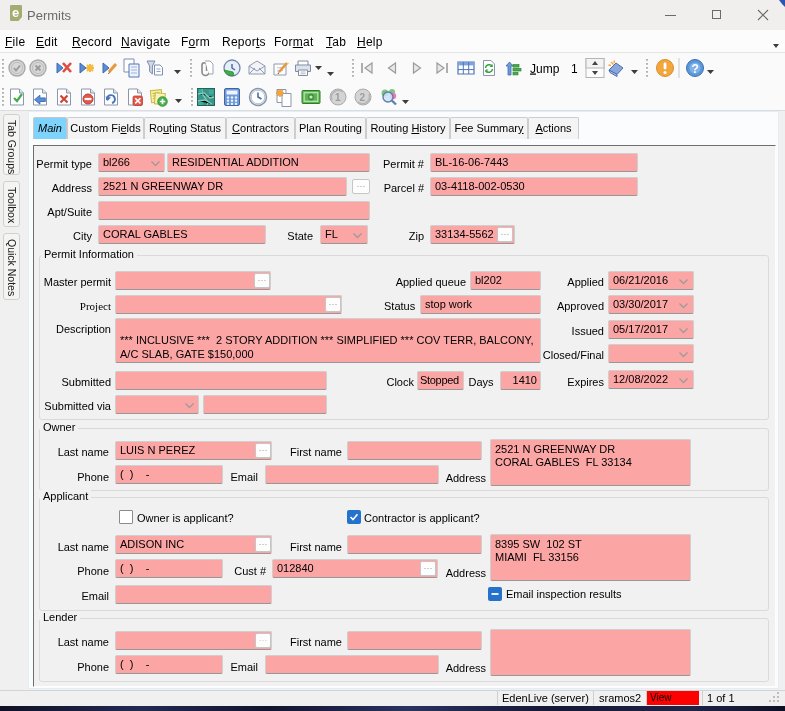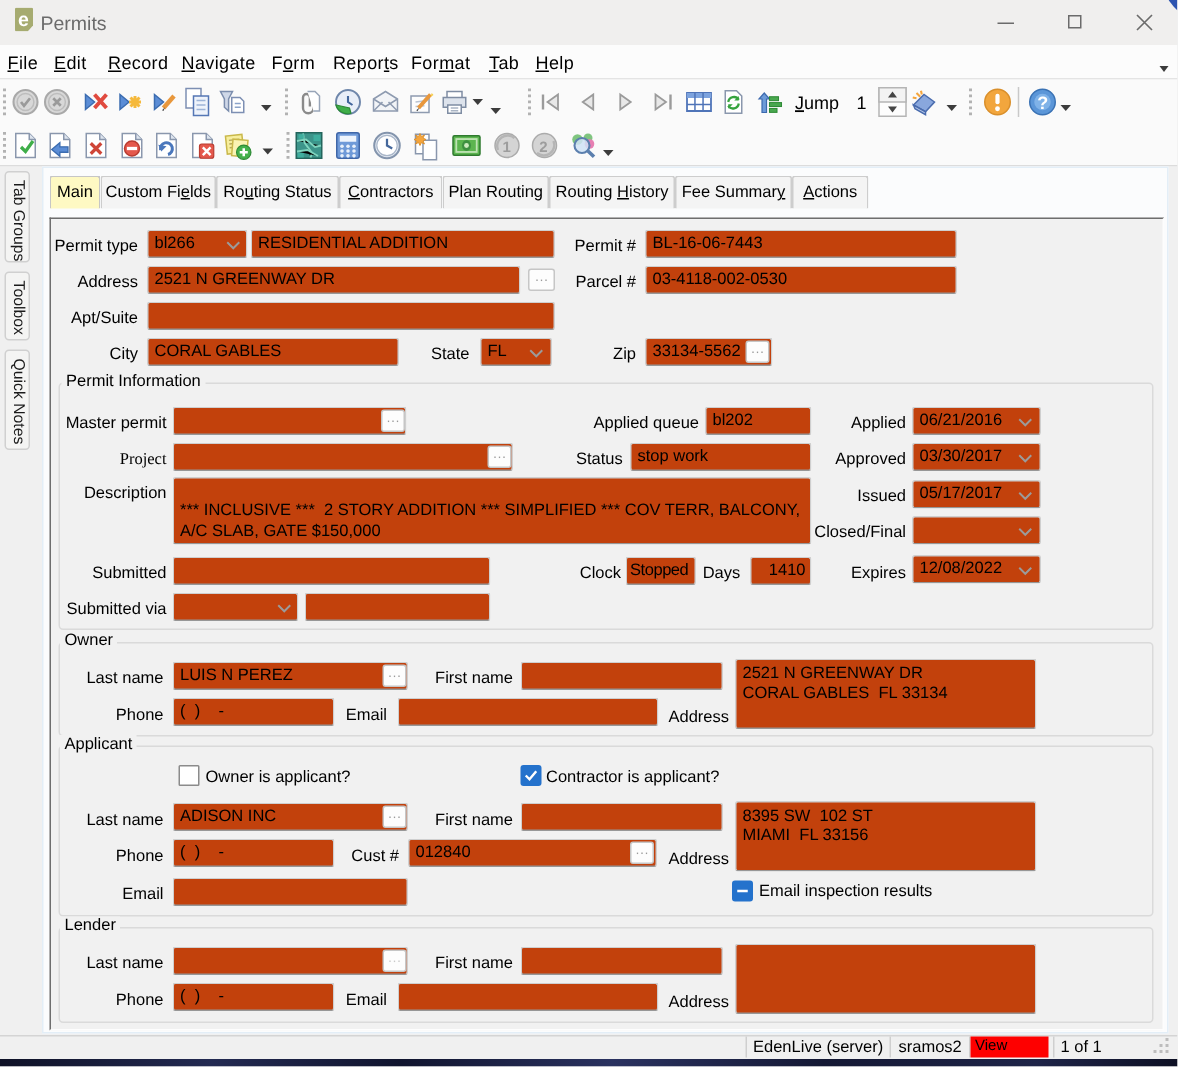--- a/index.html
+++ b/index.html
@@ -1,20 +1,20 @@
 <!DOCTYPE html>
 <html><head>
 <meta charset="utf-8">
 <style>
 * { margin:0; padding:0; box-sizing:border-box; }
 html,body { width:785px; height:711px; overflow:hidden; }
 body { position:relative; font-family:"Liberation Sans",sans-serif; font-size:11px; background:#f0f0f0; }
 .abs { position:absolute; }
 .lbl { position:absolute; font-size:11px; color:#000; text-align:right; white-space:nowrap; height:14px; line-height:14px; }
-.fld { position:absolute; background:#c2410c; border:1px solid #cfcfcf; border-bottom-color:#979797; border-radius:2px; height:19px; line-height:16px; font-size:11px; padding-left:4px; white-space:nowrap; overflow:hidden; color:#000; }
+.fld { position:absolute; background:#fca5a5; border:1px solid #cfcfcf; border-bottom-color:#979797; border-radius:2px; height:19px; line-height:16px; font-size:11px; padding-left:4px; white-space:nowrap; overflow:hidden; color:#000; }
 .grp { position:absolute; border:1px solid #dadada; border-radius:3px; }
 .gcap { position:absolute; background:#f1f1f1; padding:0 3px; height:13px; line-height:13px; font-size:11px; color:#000; }
 .chev { position:absolute; width:11px; height:7px; z-index:5; }
 .dots { position:absolute; width:16px; height:15px; background:#fdfdfd; border:1px solid #c6c6c6; border-radius:2px; color:#9a9a9a; font-size:9px; line-height:12px; text-align:center; letter-spacing:0; }
 .vtab { position:absolute; left:3px; width:17px; background:#f4f4f3; border:1px solid #d0d0d0; border-radius:3px; }
 .vtab span { position:absolute; left:2px; top:5px; writing-mode:vertical-lr; font-size:10.5px; color:#1a1a1a; white-space:nowrap; }
 .tab { position:absolute; top:117px; height:22px; background:#f4f4f4; border:1px solid #cdcdcd; border-bottom:none; border-radius:2px 2px 0 0; font-size:11px; color:#000; text-align:center; line-height:21px; white-space:nowrap; }
 .menu { position:absolute; top:34px; font-size:12px; letter-spacing:0.25px; color:#000; height:16px; line-height:16px; white-space:nowrap; }
 u.m { text-decoration:underline; text-underline-offset:1px; }
 .ddt { position:absolute; width:0; height:0; border-left:3.5px solid transparent; border-right:3.5px solid transparent; border-top:4px solid #3c3c3c; }
@@ -329,21 +329,21 @@
 <div class="vtab" style="top:114px;height:61px;">
     <span>Tab Groups</span>
   </div>
 <div class="vtab" style="top:181px;height:46px;">
     <span>Toolbox</span>
   </div>
 <div class="vtab" style="top:233px;height:67px;">
     <span>Quick Notes</span>
   </div>
 
-<div class="tab" style="left:33px;width:34px;background:#fef9c3;border-color:#c6c6c6;z-index:3;">Main</div>
+<div class="tab" style="left:33px;width:34px;background:#7dd3fc;border-color:#c6c6c6;z-index:3;font-style:italic;">Main</div>
 <div class="tab" style="left:67px;width:77px;">Custom Fi<u class="m">e</u>lds</div>
 <div class="tab" style="left:144px;width:82px;">Ro<u class="m">u</u>ting Status</div>
 <div class="tab" style="left:226px;width:69px;"><u class="m">C</u>ontractors</div>
 <div class="tab" style="left:295px;width:71px;">Plan Routing</div>
 <div class="tab" style="left:366px;width:84px;">Routing <u class="m">H</u>istory</div>
 <div class="tab" style="left:450px;width:78px;">Fee Summar<u class="m">y</u></div>
 <div class="tab" style="left:528px;width:51px;"><u class="m">A</u>ctions</div>
 
 <div class="abs" style="left:33px;top:145px;width:743px;height:542px;background:#f1f1f1;border-top:1px solid #6e6e6e;border-left:1px solid #6e6e6e;border-right:1px solid #fdfdfd;border-bottom:1px solid #fdfdfd;"></div>
 

